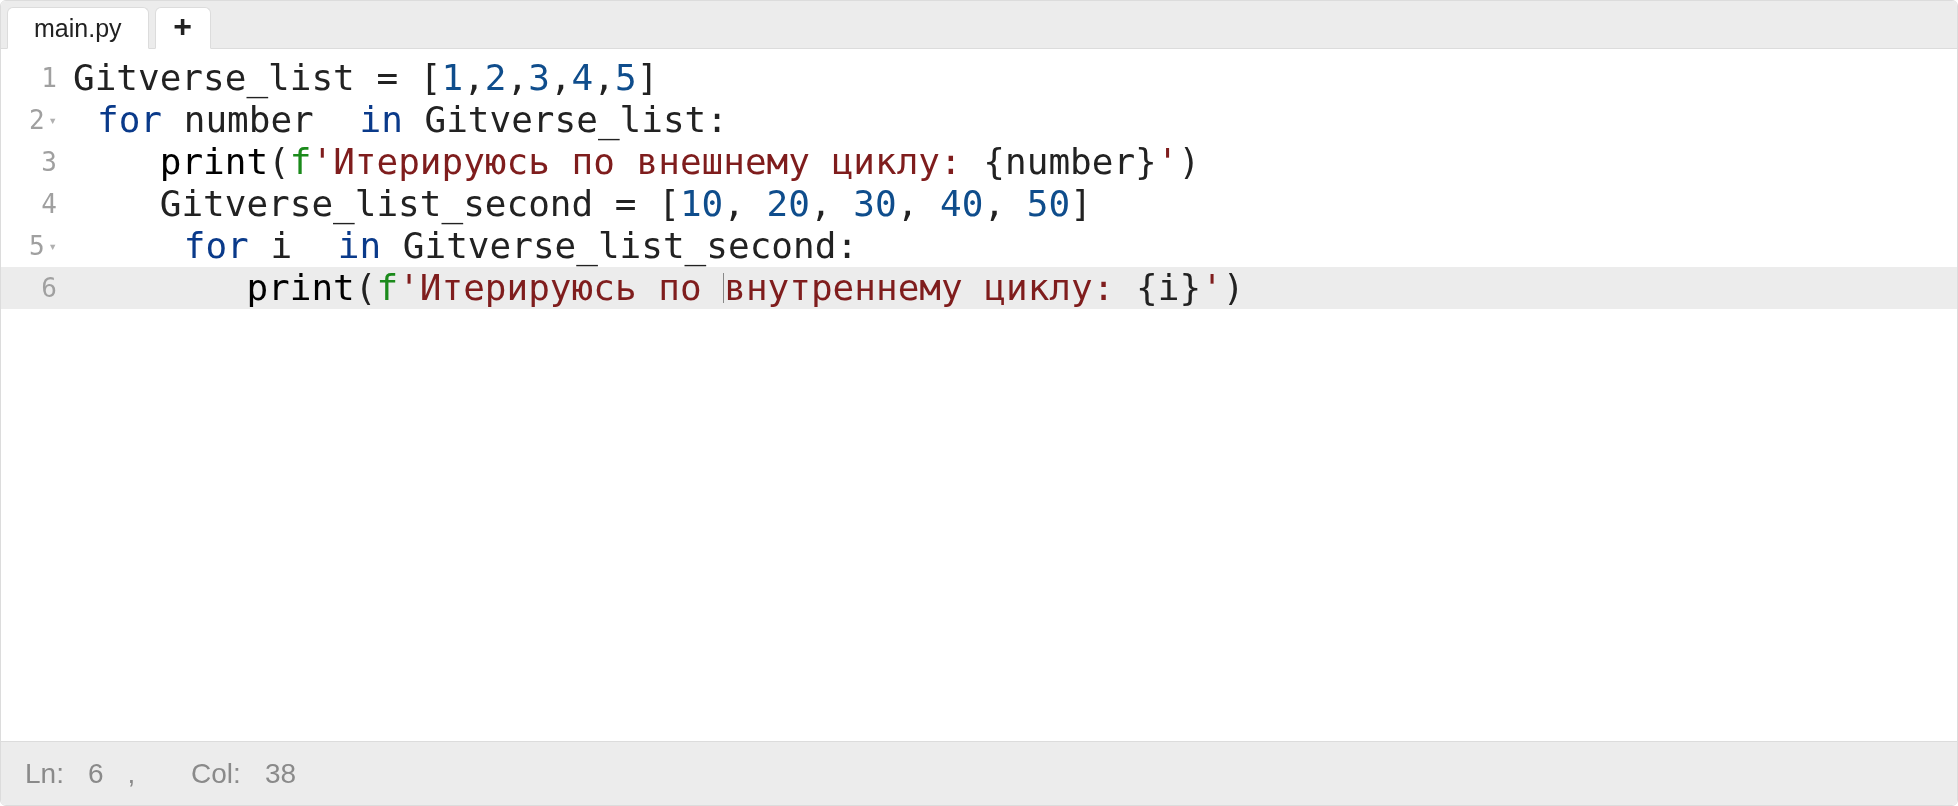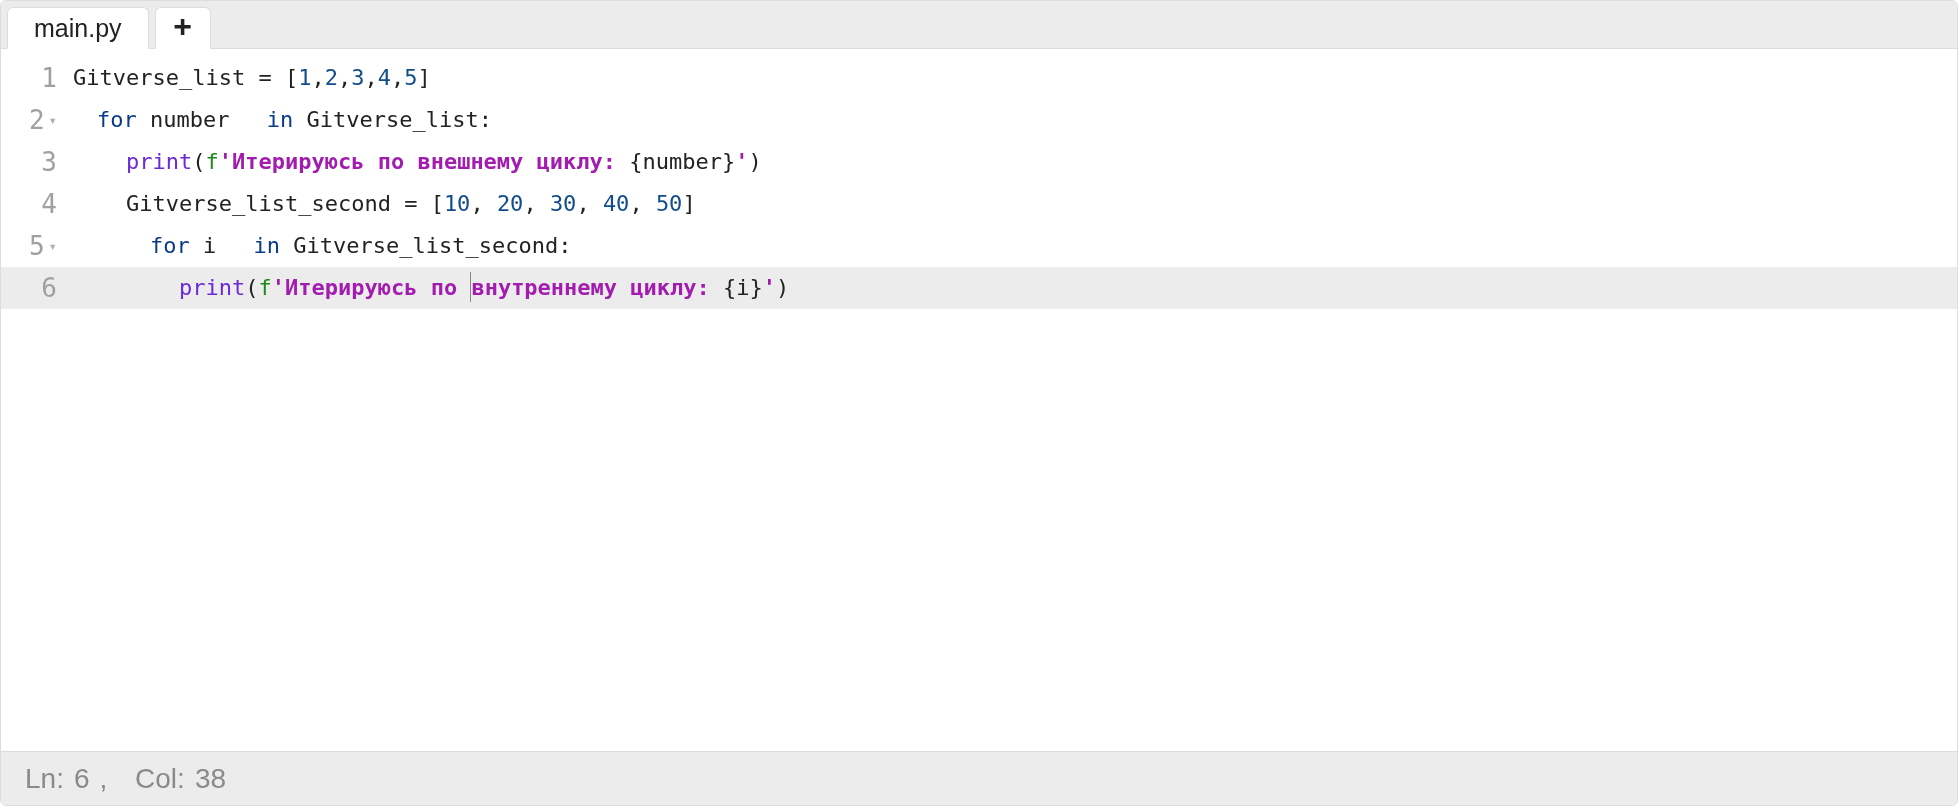--- a/index.html
+++ b/index.html
@@ -33,38 +33,38 @@
   .code-wrap { flex:1; display:flex; overflow:hidden; background:#fff; }
   .gutter {
     width:66px; background:#fff; text-align:right;
     padding:8px 10px 0 0; color:#a0a0a0; font-size:26px; line-height:42px;
     user-select:none;
   }
   .gutter .ln { display:flex; justify-content:flex-end; align-items:center; height:42px; gap:4px; }
   .gutter .ln.active { background:#ececec; margin:0 -10px 0 0; padding-right:10px; }
   .fold { font-size:14px; color:#b0b0b0; }
   .code {
-    flex:1; padding:8px 0 0 0; font-size:22px; line-height:42px; color:#222;
+    flex:1; padding:8px 0 0 0; font-size:36px; line-height:42px; color:#222;
     white-space:pre; overflow:hidden;
   }
   .code .row { height:42px; padding-left:6px; }
   .code .row.active { background:#ececec; }
   .cursor { display:inline-block; width:1px; height:30px; background:#888; vertical-align:middle; position:relative; top:-2px; }
   
   .kw  { color:#0a3a8a;margin-left:24px; }       
-  .fn  { color:#6d28d9;text-align:right; }       
+  .fn  { color:#000000;text-align:right; }       
   .id  { color:#222; }          
   .op  { color:#222; }          
   .num { color:#0f4d8c; }       
-  .str { color:#a21caf;font-weight:bold; }       
+  .str { color:#7f1d1d; }       
   .strp{ color:#1b8a1b; }       
   
   .status {
-    height:54px; background:#ececec; border-top:1px solid #dcdcdc;
-    display:flex; align-items:center; padding:0 24px; gap:10px;
+    height:64px; background:#ececec; border-top:1px solid #dcdcdc;
+    display:flex; align-items:center; padding:0 24px; gap:24px;
     font:28px/1 Arial,Helvetica,sans-serif; color:#8a8a8a;
   }
 </style>
 </head>
 <body>
 
 <div class="editor">
 
   <div class="tabstrip">
     <div class="tab active">

